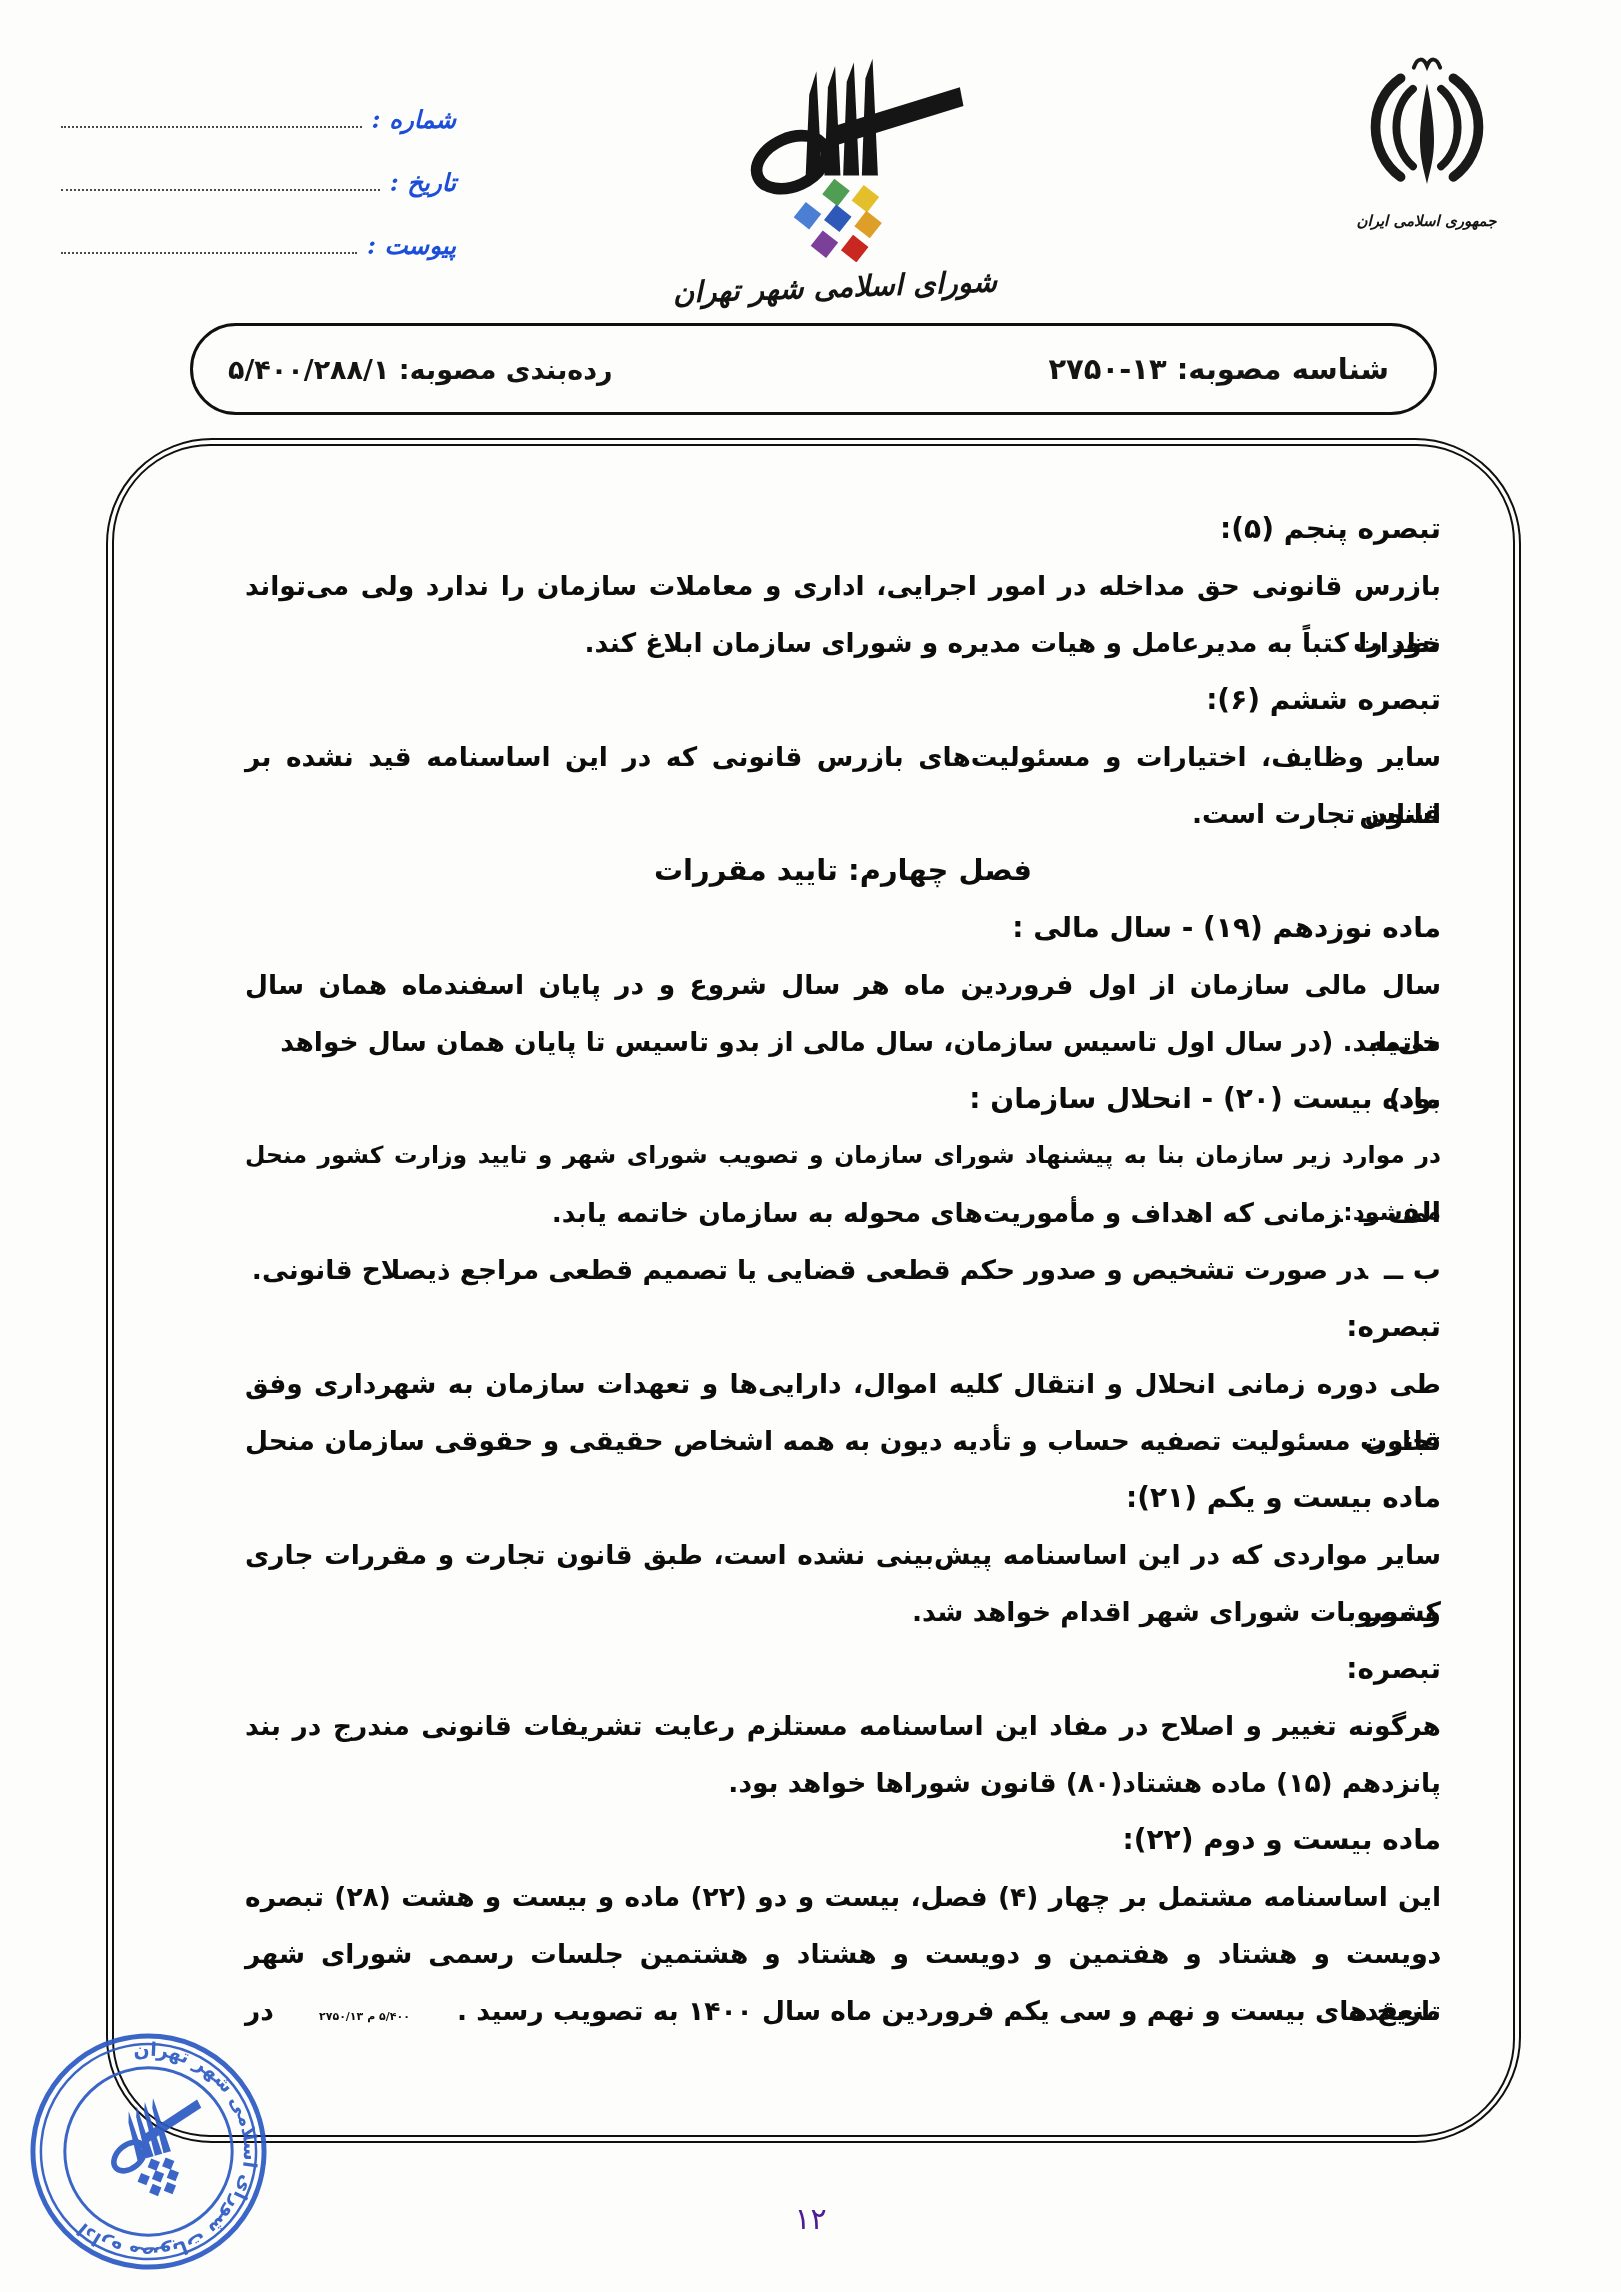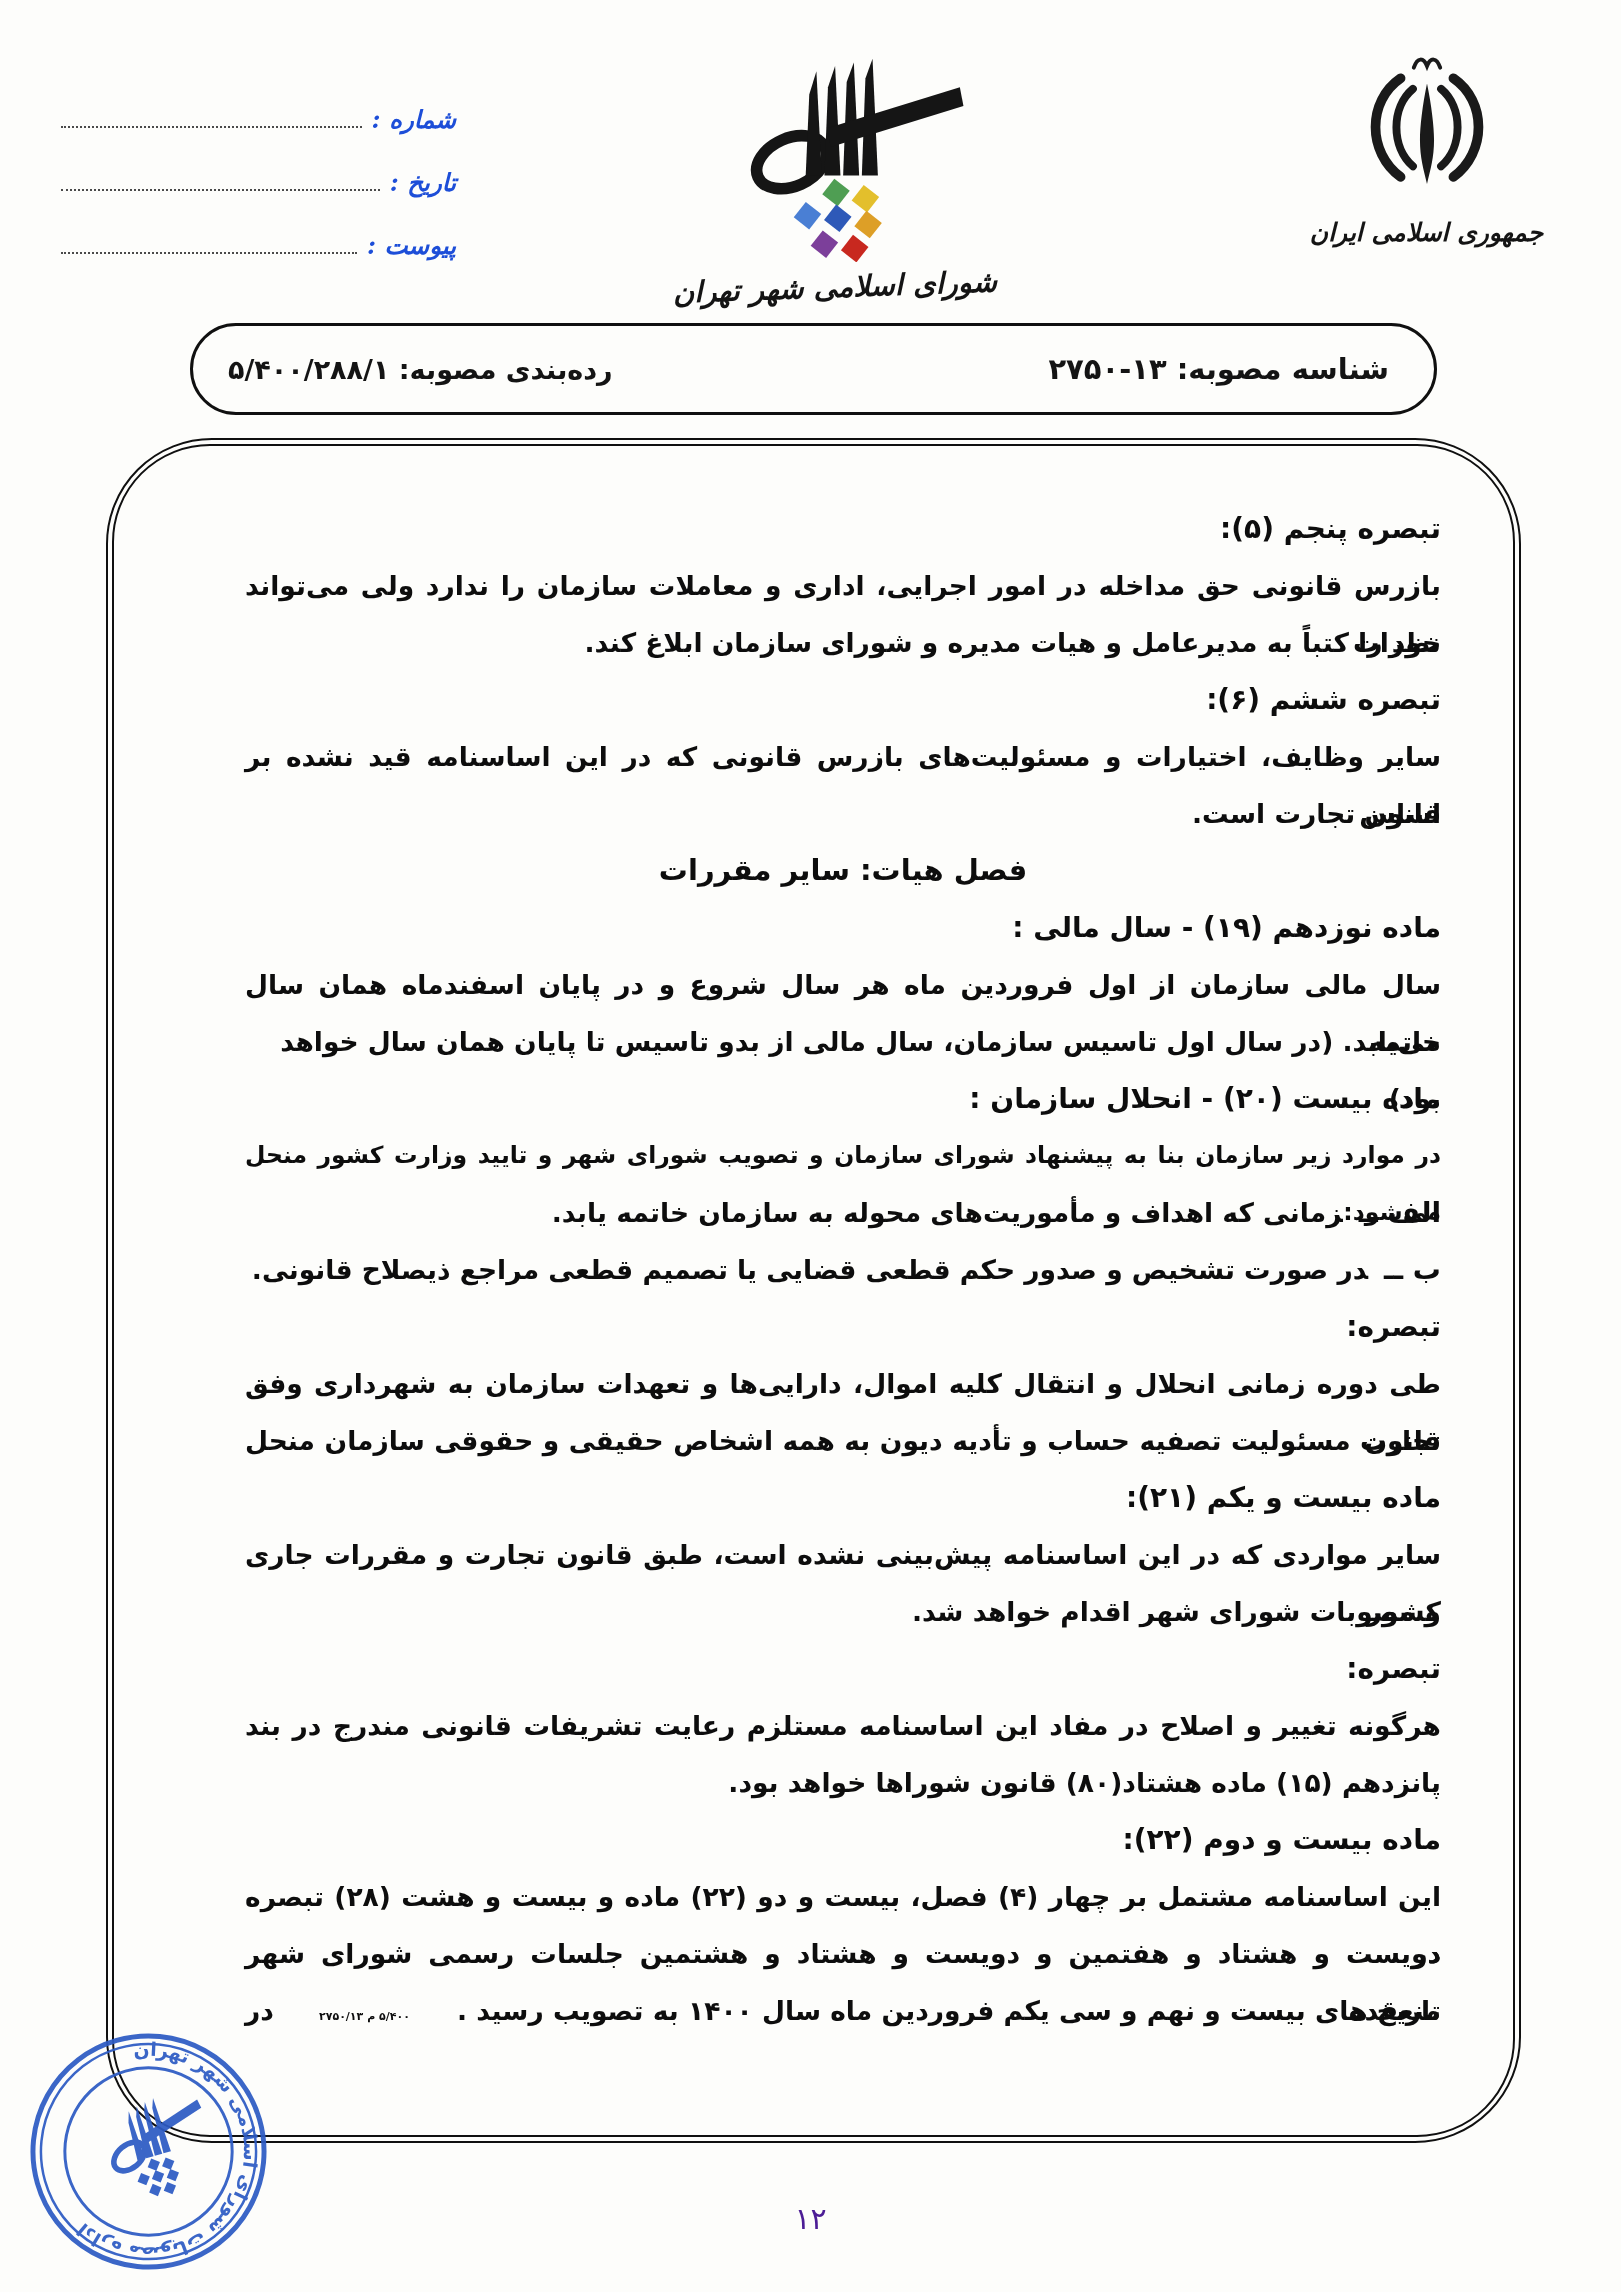--- a/index.html
+++ b/index.html
@@ -18,21 +18,21 @@
   
   .council{position:absolute;top:41px;left:674px;width:323px;text-align:center;}
   .council .caption{
     font-family:"DejaVu Serif",serif;font-style:italic;font-weight:bold;
     font-size:29px;margin-top:3.9px;transform:rotate(-2deg);direction:rtl;white-space:nowrap;
   }
   
   .iran{position:absolute;top:51px;left:1309px;width:235px;text-align:center;}
   .iran .caption{
     font-family:"DejaVu Serif",serif;font-style:italic;font-weight:bold;
-    font-size:25px;margin-top:16px;direction:rtl;white-space:nowrap;
+    font-size:15px;margin-top:10px;direction:rtl;white-space:nowrap;
   }
   
   .idbar{
     position:absolute;left:190px;top:323px;width:1247px;height:92px;
     border:3.4px solid #101010;border-radius:49px;direction:rtl;box-sizing:border-box;
   }
   .idbar .idtext{
     position:absolute;right:45px;top:50%;transform:translateY(-50%);
     font-weight:bold;font-size:29px;white-space:nowrap;text-align:center;
   }
@@ -163,21 +163,21 @@
     <div class="ln h">
       <span>تبصره ششم (۶):</span>
     </div>
     <div class="ln j">
       <span>سایر وظایف، اختیارات و مسئولیت‌های بازرس قانونی که در این اساسنامه قید نشده بر اساس</span>
     </div>
     <div class="ln p">
       <span>قانون تجارت است.</span>
     </div>
     <div class="ln hc">
-      <span>فصل هیات: سایر مقررات</span>
+      <span>فصل چهارم: تایید مقررات</span>
     </div>
     <div class="ln h">
       <span>ماده نوزدهم (۱۹) - سال مالی :</span>
     </div>
     <div class="ln j">
       <span>سال مالی سازمان از اول فروردین ماه هر سال شروع و در پایان اسفندماه همان سال خاتمه</span>
     </div>
     <div class="ln p">
       <span>می‌یابد. (در سال اول تاسیس سازمان، سال مالی از بدو تاسیس تا پایان همان سال خواهد بود)</span>
     </div>

